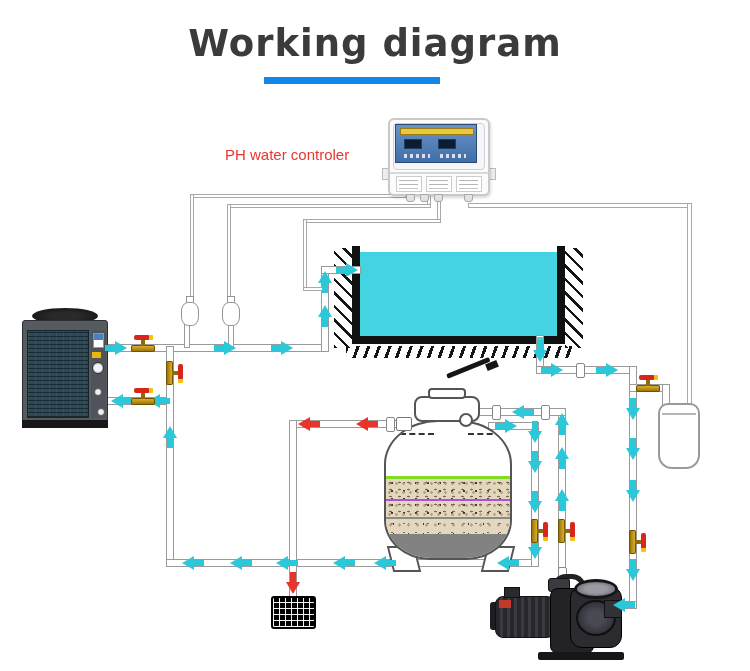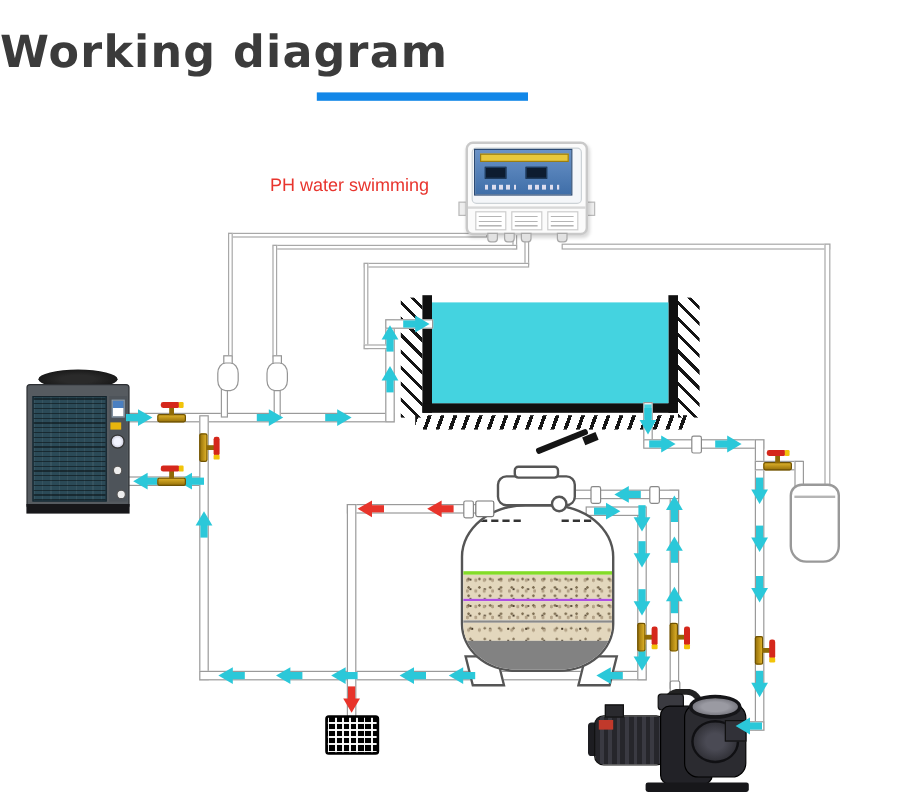--- a/index.html
+++ b/index.html
@@ -1,20 +1,20 @@
 <!DOCTYPE html>
 <html><head>
 <meta charset="utf-8">
 <style>
   html,body{margin:0;padding:0;background:#fff;}
   #stage{position:relative;width:750px;height:671px;background:#fff;overflow:hidden;
          font-family:"Liberation Sans",sans-serif;}
   .abs{position:absolute;box-sizing:border-box;}
   
-  #title{left:0;top:22px;width:750px;text-align:left;font-size:37px;font-weight:800;
+  #title{left:0;top:22px;width:750px;text-align:center;font-size:37px;font-weight:800;
          letter-spacing:1px;font-family:"DejaVu Sans","Liberation Sans",sans-serif;}
   #title-underline{left:264px;top:77px;width:176px;height:7px;}
   #ph-label{left:225px;top:146px;width:160px;font-size:15px;}
   
   .pipe{position:absolute;box-sizing:border-box;background:#fff;border:1px solid #9a9a9a;z-index:2;}
   .tube{position:absolute;box-sizing:border-box;background:#fff;border:1px solid #a8a8a8;z-index:2;}
   .union{position:absolute;box-sizing:border-box;width:9px;height:15px;background:#fff;border:1px solid #888;border-radius:2px;z-index:3;}
   
   .arrow{position:absolute;width:22px;height:14px;z-index:6;}
   .a-t{position:absolute;left:0;top:4px;width:11px;height:6px;background:#2bc8d9;}
@@ -100,21 +100,21 @@
                      repeating-linear-gradient(0deg,rgba(255,255,255,.95) 0 1.5px,transparent 1.5px 6px);}
   #pool-outlet-stub{left:537px;top:337px;width:6px;height:12px;z-index:3;}
 </style>
 </head>
 <body>
 
 <div id="stage">
 
   <div class="abs" id="title" style="color: rgb(59, 59, 59);">Working diagram</div>
   <div class="abs" id="title-underline" style="background: rgb(18, 135, 232);"></div>
-  <div class="abs" id="ph-label" style="color: rgb(232, 53, 46);">PH water swimming</div>
+  <div class="abs" id="ph-label" style="color: rgb(232, 53, 46);">PH water controler</div>
 
   <div id="gen">
       <div class="pipe" style="left: 104px; top: 344px; width: 225px; height: 8px;"></div>
       <div class="pipe" style="left: 321px; top: 266px; width: 8px; height: 86px;"></div>
       <div class="pipe" style="left: 321px; top: 266px; width: 40px; height: 8px;"></div>
       <div class="pipe" style="left: 104px; top: 397px; width: 68px; height: 8px;"></div>
       <div class="pipe" style="left: 166px; top: 346px; width: 8px; height: 221px;"></div>
       <div class="pipe" style="left: 166px; top: 559px; width: 373px; height: 8px;"></div>
       <div class="pipe" style="left: 531px; top: 422px; width: 8px; height: 145px;"></div>
       <div class="pipe" style="left: 488px; top: 422px; width: 47px; height: 8px;"></div>

